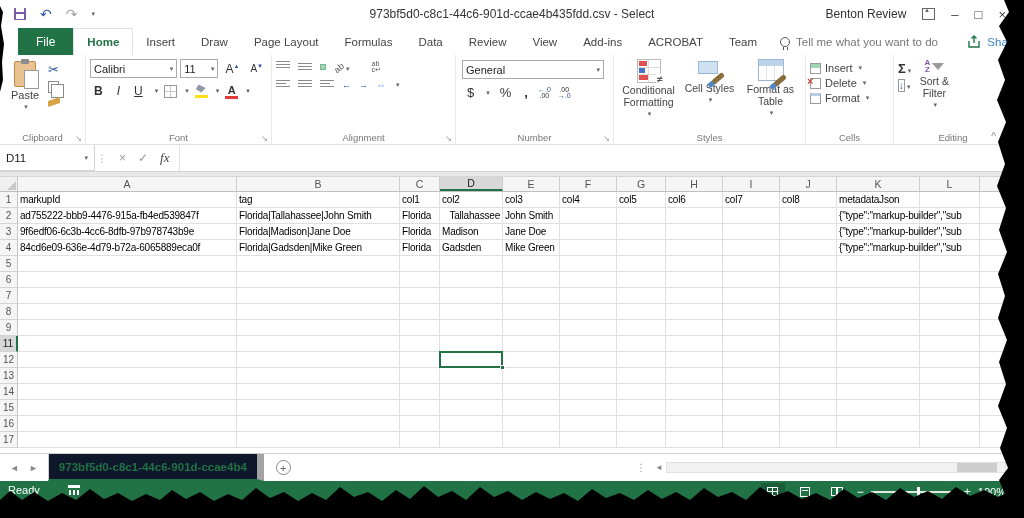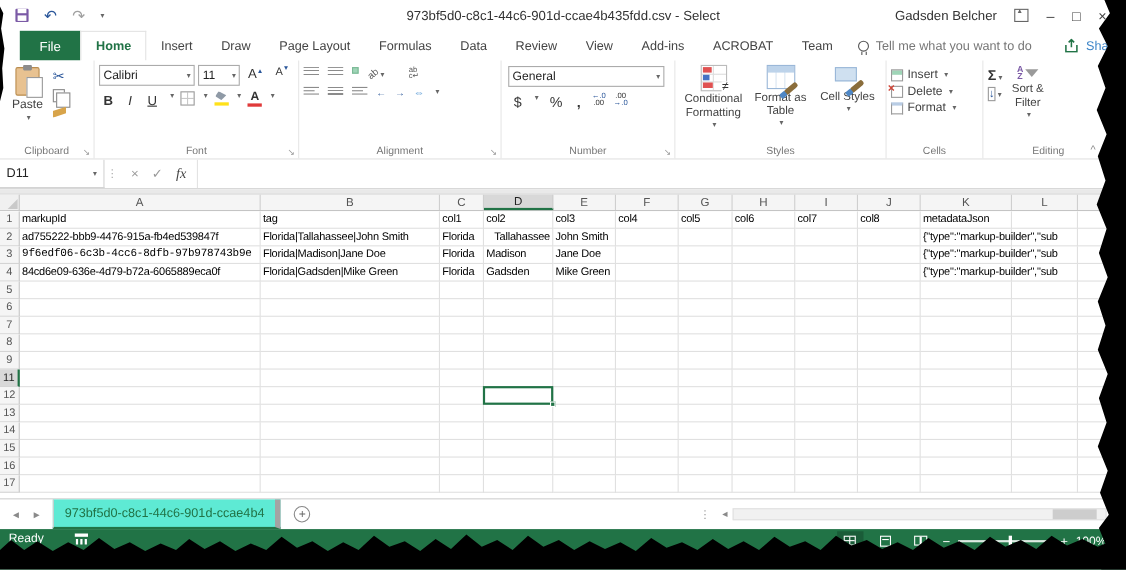--- a/index.html
+++ b/index.html
@@ -43,21 +43,21 @@
   .paste-big{width:42px;display:flex;flex-direction:column;align-items:center;gap:2px;padding-top:2px;}
   .clip-ic{width:22px;height:26px;background:#e8c291;border:1px solid #b98c4e;border-radius:2px;position:relative;}
   .clip-ic:before{content:"";position:absolute;left:6px;top:-3px;width:8px;height:5px;background:#8c8c8c;border-radius:1px;}
   .clip-ic:after{content:"";position:absolute;right:-4px;bottom:-3px;width:13px;height:17px;background:#fff;border:1px solid #9a9a9a;}
   .clip-col{display:flex;flex-direction:column;gap:4px;padding:3px 2px;}
   .cut{font-size:13px;color:#2b579a;}
   .copy-ic{width:11px;height:12px;border:1px solid #8a8a8a;background:#fff;position:relative;}
   .copy-ic:before{content:"";position:absolute;left:2px;top:2px;width:11px;height:12px;border:1px solid #8a8a8a;background:#fff;}
   .fmtp-ic{width:12px;height:10px;background:#d8a44a;clip-path:polygon(0 40%,100% 0,100% 60%,0 100%);}
   
-  .row{display:flex;align-items:flex-start;gap:3px;}
+  .row{display:flex;align-items:center;gap:3px;}
   .combo{border:1px solid #ababab;background:#fff;display:flex;align-items:center;justify-content:space-between;height:19px;padding:0 3px;font-size:11px;color:#222;}
   .fbtn{font-size:12px;color:#333;padding:1px 4px;}
   .bold{font-weight:bold;} .ital{font-style:italic;} .und{text-decoration:underline;}
   .brd-ic{width:13px;height:13px;border:1px solid #9a9a9a;background:
      linear-gradient(#c9c9c9,#c9c9c9) 50% 0/1px 100% no-repeat,
      linear-gradient(#c9c9c9,#c9c9c9) 0 50%/100% 1px no-repeat;}
   .fill-ic{width:13px;height:13px;position:relative;}
   .fill-ic:before{content:"";position:absolute;left:1px;top:0;width:10px;height:8px;background:#8f9aa6;clip-path:polygon(30% 0,100% 45%,55% 100%,0 55%);}
   .fill-ic:after{content:"";position:absolute;left:0;bottom:0;width:13px;height:3px;background:#ffe11a;}
   .fcol-ic{width:13px;height:13px;position:relative;font-weight:bold;font-size:11px;color:#333;line-height:10px;text-align:center;}
@@ -139,21 +139,21 @@
   .rh{flex:none;width:18px;background:#f5f5f5;border-right:1px solid #c6c6c6;border-bottom:1px solid #d4d4d4;font-size:10px;color:#555;text-align:center;line-height:16px;}
   .rh.sel{background:#d8d8d8;border-right:2px solid #217346;color:#222;}
   .cellx{flex:none;border-right:1px solid #e0e0e0;border-bottom:1px solid #e0e0e0;font-size:10px;letter-spacing:-0.2px;color:#000;padding:0 2px;line-height:15px;white-space:nowrap;overflow:hidden;}
   .cellx.ovf{overflow:visible;position:relative;z-index:2;}
   .selbox{position:absolute;border:2px solid #217346;pointer-events:none;z-index:3;}
   .handle{position:absolute;right:-4px;bottom:-4px;width:5px;height:5px;background:#217346;border:1px solid #fff;}
 
   
   .sheetbar{height:28px;display:flex;align-items:stretch;background:#fff;border-top:1px solid #cfcfcf;font-size:11px;position:relative;}
   .snav{display:flex;align-items:center;gap:10px;padding:0 10px;color:#8a8a8a;font-size:9px;}
-  .stab{display:flex;align-items:center;padding:0 10px;background:#5eead4;border-left:1px solid #cfcfcf;border-right:5px solid #a3a3a3;border-bottom:2px solid #217346;color:#217346;font-weight:normal;font-size:11.5px;}
+  .stab{display:flex;align-items:center;padding:0 10px;background:#0f172a;border-left:1px solid #cfcfcf;border-right:7px solid #a3a3a3;border-bottom:2px solid #217346;color:#217346;font-weight:bold;font-size:11.5px;}
   .addsheet{width:15px;height:15px;border:1px solid #888;border-radius:50%;color:#666;display:flex;align-items:center;justify-content:center;font-size:11px;align-self:center;margin-left:12px;}
   .sb-right{margin-left:auto;display:flex;align-items:center;gap:6px;padding-right:4px;}
   .sb-dots{color:#999;font-size:10px;}
   .hscroll{display:flex;align-items:center;height:100%;}
   .harr{width:14px;text-align:center;color:#8a8a8a;font-size:8px;}
   .htrack{width:340px;height:11px;background:#f1f1f1;border:1px solid #e0e0e0;position:relative;}
   .hthumb{position:absolute;top:0;height:9px;width:40px;left:290px;background:#cdcdcd;}
 
   
   .statusbar{height:37px;background:#217346;color:#fff;display:flex;align-items:flex-start;padding:3px 8px 0 8px;font-size:11px;position:relative;}
@@ -184,21 +184,21 @@
 
 <div class="titlebar">
   <div class="qat">
     <span class="save-ic"></span>
     <span class="g undo">↶</span>
     <span class="g redo">↷</span>
     <span class="qat-dd">▾</span>
   </div>
   <div class="win-title">973bf5d0-c8c1-44c6-901d-ccae4b435fdd.csv  -  Select</div>
   <div class="tb-right">
-    <span class="user">Gadsden Belcher</span>
+    <span class="user">Benton Review</span>
     <span class="ribopts"></span>
     <span class="winbtn">–</span>
     <span class="winbtn">□</span>
     <span class="winbtn">×</span>
   </div>
 </div>
 
 <div class="ribtabs">
   <div class="file-tab">File</div>
   <div style="display:flex;">
@@ -325,33 +325,33 @@
         <span class="grid"></span>
           <span class="r1"></span>
           <span class="b1"></span>
           <span class="r2"></span>
         <span class="ne">≠</span>
       </span>
       <span>Conditional Formatting</span>
       <span class="dd">▾</span>
     </div>
     <div class="style-big">
+      <span class="cs-ic">
+          <span class="cell"></span>
+          <span class="brush"></span>
+        </span>
+      <span>Cell Styles</span>
+      <span class="dd">▾</span>
+    </div>
+    <div class="style-big">
       <span class="fat-ic">
           <span class="tbl"></span>
           <span class="brush"></span>
         </span>
       <span>Format as Table</span>
-      <span class="dd">▾</span>
-    </div>
-    <div class="style-big">
-      <span class="cs-ic">
-          <span class="cell"></span>
-          <span class="brush"></span>
-        </span>
-      <span>Cell Styles</span>
       <span class="dd">▾</span>
     </div>
     <div class="grp-label">Styles</div>
   </div>
 
   <div class="grp" style="width:88px;">
     <div class="cells-col">
       <div class="crow">
         <span class="ins-ic"></span>
         <span>Insert</span>
@@ -453,21 +453,21 @@
         <div class="cellx" style="width: 49px;"></div>
         <div class="cellx" style="width: 57px;"></div>
         <div class="cellx" style="width: 57px;"></div>
         <div class="cellx" style="width: 57px;"></div>
         <div class="cellx ovf" style="width: 83px;">{"type":"markup-builder","sub</div>
         <div class="cellx" style="width: 60px;"></div>
         <div class="cellx" style="width: 46px;"></div>
       </div>
       <div class="grow" style="height: 16px;">
         <div class="rh">3</div>
-        <div class="cellx" style="width: 219px; font-family: Liberation Mono, monospace;">9f6edf06-6c3b-4cc6-8dfb-97b978743b9e</div>
+        <div class="cellx" style="width: 219px;">9f6edf06-6c3b-4cc6-8dfb-97b978743b9e</div>
         <div class="cellx" style="width: 163px;">Florida|Madison|Jane Doe</div>
         <div class="cellx" style="width: 40px;">Florida</div>
         <div class="cellx" style="width: 63px;">Madison</div>
         <div class="cellx ovf" style="width: 57px;">Jane Doe</div>
         <div class="cellx" style="width: 57px;"></div>
         <div class="cellx" style="width: 49px;"></div>
         <div class="cellx" style="width: 57px;"></div>
         <div class="cellx" style="width: 57px;"></div>
         <div class="cellx" style="width: 57px;"></div>
         <div class="cellx ovf" style="width: 83px;">{"type":"markup-builder","sub</div>

